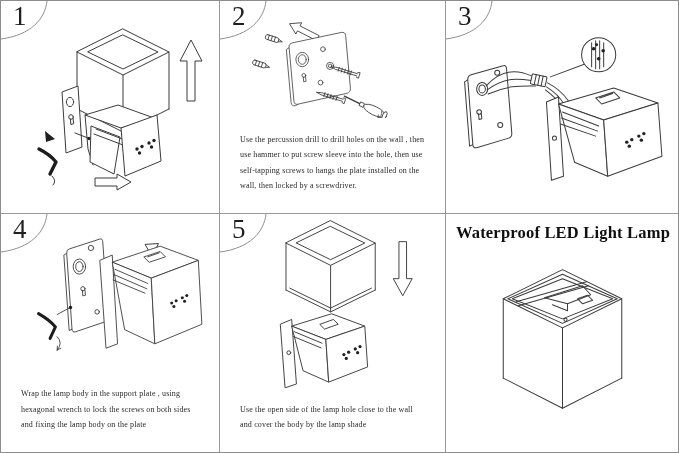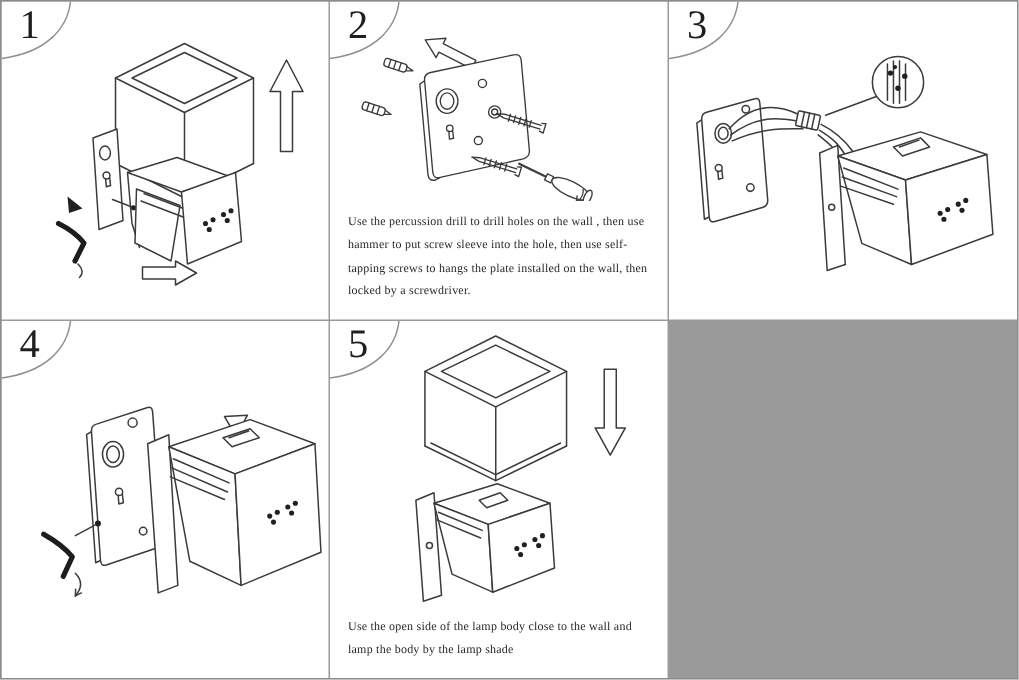--- a/index.html
+++ b/index.html
@@ -14,21 +14,21 @@
     overflow:hidden;
   }
   .panel { position:relative; background:#fff; display:flex; flex-direction:column; overflow:hidden; }
   .corner { position:absolute; top:0; left:0; }
   .num {
     position:absolute; top:1px; left:12px;
     font-size:27px; color:#1f1f1f; line-height:1.1;
   }
   .illus { flex:1 1 auto; display:block; margin-top:2px; }
   .caption {
-    margin:4px; padding:2px 7px 7px 8px;
+    margin:12px; padding:2px 7px 7px 8px;
     font-size:8px; line-height:1.95; color:#2a2a2a;
     letter-spacing:.15px;
   }
   .product-title {
     margin:0; padding:9px 4px 2px 6px; text-align:center;
     font-size:16.5px; font-weight:700; color:#101010; letter-spacing:.2px;
   }
   
   .ln   { fill:none; stroke:#3b3b3b; stroke-width:1; stroke-linejoin:round; stroke-linecap:round; }
   .fw   { fill:#ffffff; stroke:#3b3b3b; stroke-width:1; stroke-linejoin:round; }
@@ -220,20 +220,21 @@
       <g>
         <path class="fw" d="M97,50 L111,44 L117,144 L104,149 Z"></path>
         <path class="fw" d="M111,52 L165,34 L208,50 L155,70 Z"></path>
         <path class="ln" d="M147,46 L165,40 L171,46 L153,52 Z M151,46 L164,41.5"></path>
         <path class="fw" d="M111,52 L155,70 L159,144 L125,128 Z"></path>
         <path class="ln" d="M114,60 L151,76 M113,66 L150,82 M112,72 L148,87"></path>
         <path class="fw" d="M155,70 L208,50 L212,122 L159,144 Z"></path>
         <use href="#dots6" transform="translate(178,98)"></use>
       </g>
     </svg>
+    <p class="caption">Wrap the lamp body in the support plate , using hexagonal wrench to lock the screws on both sides and fixing the lamp body on the plate</p>
   </section>
 
   <section class="panel">
     <svg class="corner" width="54" height="44">
         <use href="#corner-curl"></use>
       </svg>
     <div class="num">5</div>
     <svg class="illus" viewBox="0 0 224 181">
       <g>
         <path class="ln" d="M110,5 L157,28.5 L110,52 L63,28.5 Z"></path>
@@ -247,17 +248,36 @@
         <path class="fw" d="M57,114 L69,109 L74,177 L62,181 Z"></path>
         <circle class="ln" cx="66" cy="144" r="2"></circle>
         <path class="fw" d="M69,116 L111,103 L146,116 L105,130 Z"></path>
         <path class="ln" d="M99,114 L113,109 L118,114 L104,119 Z"></path>
         <path class="fw" d="M69,116 L105,130 L108,175 L81,163 Z"></path>
         <path class="ln" d="M72,122 L101,134 M71,127 L100,139"></path>
         <path class="fw" d="M105,130 L146,116 L149,159 L108,175 Z"></path>
         <use href="#dots6" transform="translate(124,146)"></use>
       </g>
     </svg>
-    <p class="caption">Use the open side of the lamp body close to the wall and lamp the body by the lamp shade</p>
-  </section>
-
+    <p class="caption">Use the open side of the lamp hole close to the wall and cover the body by the lamp shade</p>
+  </section>
+
+  <section class="panel">
+    <h1 class="product-title">Waterproof LED Light Lamp</h1>
+    <svg class="illus" viewBox="0 0 231 203">
+      <g>
+        <path class="ln" d="M116,22 L175,51 L116,80 L57,51 Z"></path>
+        <path class="ln" d="M116,26.5 L170.5,51 L116,75.5 L61.5,51 Z"></path>
+        <path class="ln" d="M116,31 L166,51 L116,71 L66,51 Z"></path>
+        <path class="ln" d="M57,51 V130 M116,80 V160 M175,51 V130"></path>
+        <path class="ln" d="M57,130 L116,160 L175,130"></path>
+        <g>
+          <path class="ln" d="M70,54 L140,34 M72,58 L142,38"></path>
+          <path class="ln" d="M98,50 L136,38 L144,47 L121,56 Z"></path>
+          <path class="ln" d="M121,56 L121,63 L106,57"></path>
+          <path class="ln" d="M131,51 l10,-3.5 l5,5 l-10,3.5 Z"></path>
+          <circle class="ln" cx="119" cy="72" r="1.6"></circle>
+        </g>
+      </g>
+    </svg>
+  </section>
 
 </div>
 
 </body></html>

